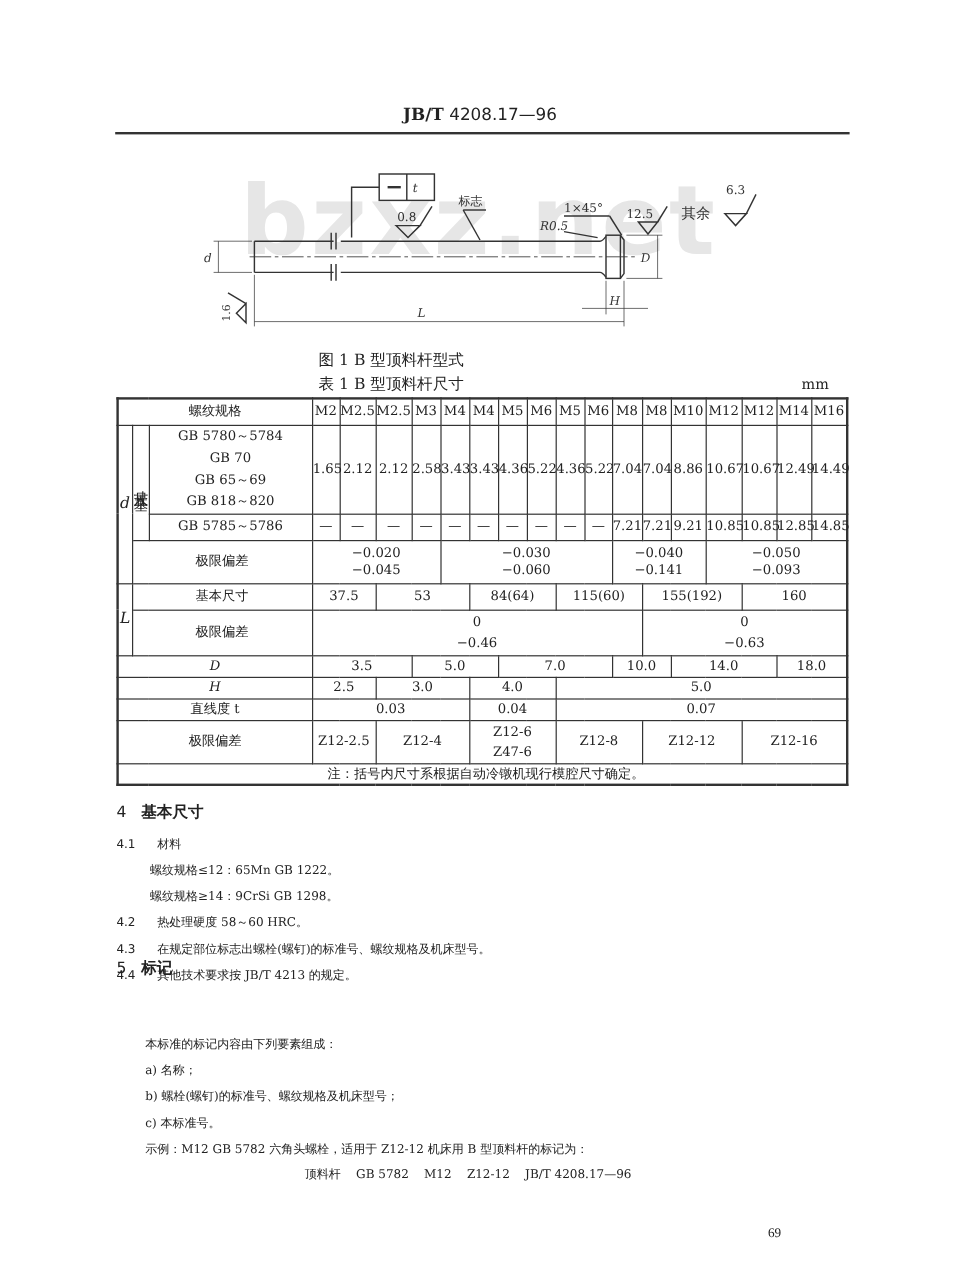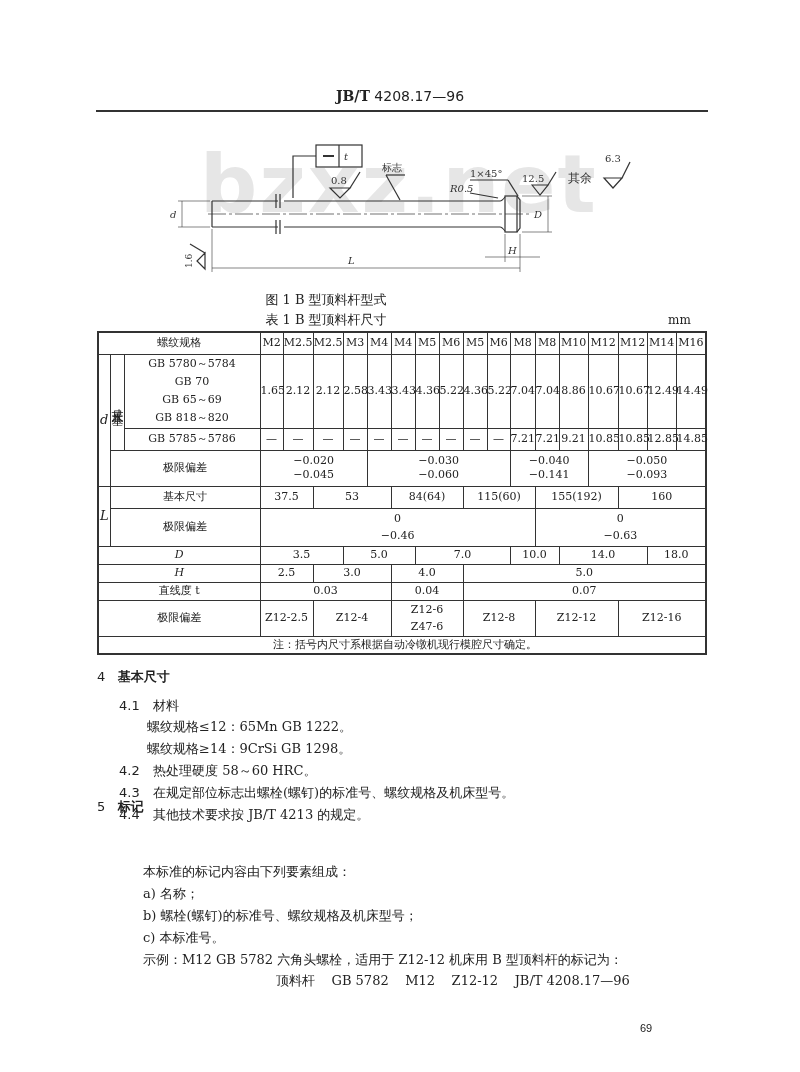--- a/index.html
+++ b/index.html
@@ -12,23 +12,23 @@
   .caption { left:0; width:652px; text-align:center; font-size:13px; }
   .unit { left:668px; top:313px; font-size:12px; }
   table.spec { position:absolute; left:97px; top:331px; width:608px; border-collapse:collapse; font-size:11px; table-layout:fixed;border-radius:16px; }
   table.spec td { border:1px solid #333; text-align:center; padding:0; line-height:14px; }
   table.spec { border:2px solid #333; }
   .vert { writing-mode:vertical-rl; text-orientation:upright; font-size:12px; letter-spacing:-2px; }
   .it { font-style:italic; }
   .note { text-align:center; padding-left:6px !important; }
   .sec { font-family:"DejaVu Sans", sans-serif; font-size:13px; }
   .sec b { font-weight:bold; }
-  .line { font-size:13px;margin-left:22px; }
+  .line { font-size:10px; }
   .num { font-family:"DejaVu Sans", sans-serif; display:inline-block; width:34px; }
-  .pnum { left:640px; top:1022px; font-size:11px; font-family:Liberation Sans, sans-serif; }
+  .pnum { left:640px; top:1022px; font-size:11px; font-family:Liberation Serif, serif; }
 </style>
 </head>
 <body>
 
 <div class="abs hdr">
   <b>JB/T</b>
   <span>4208.17—96</span>
 </div>
 <div class="abs rule"></div>
 

